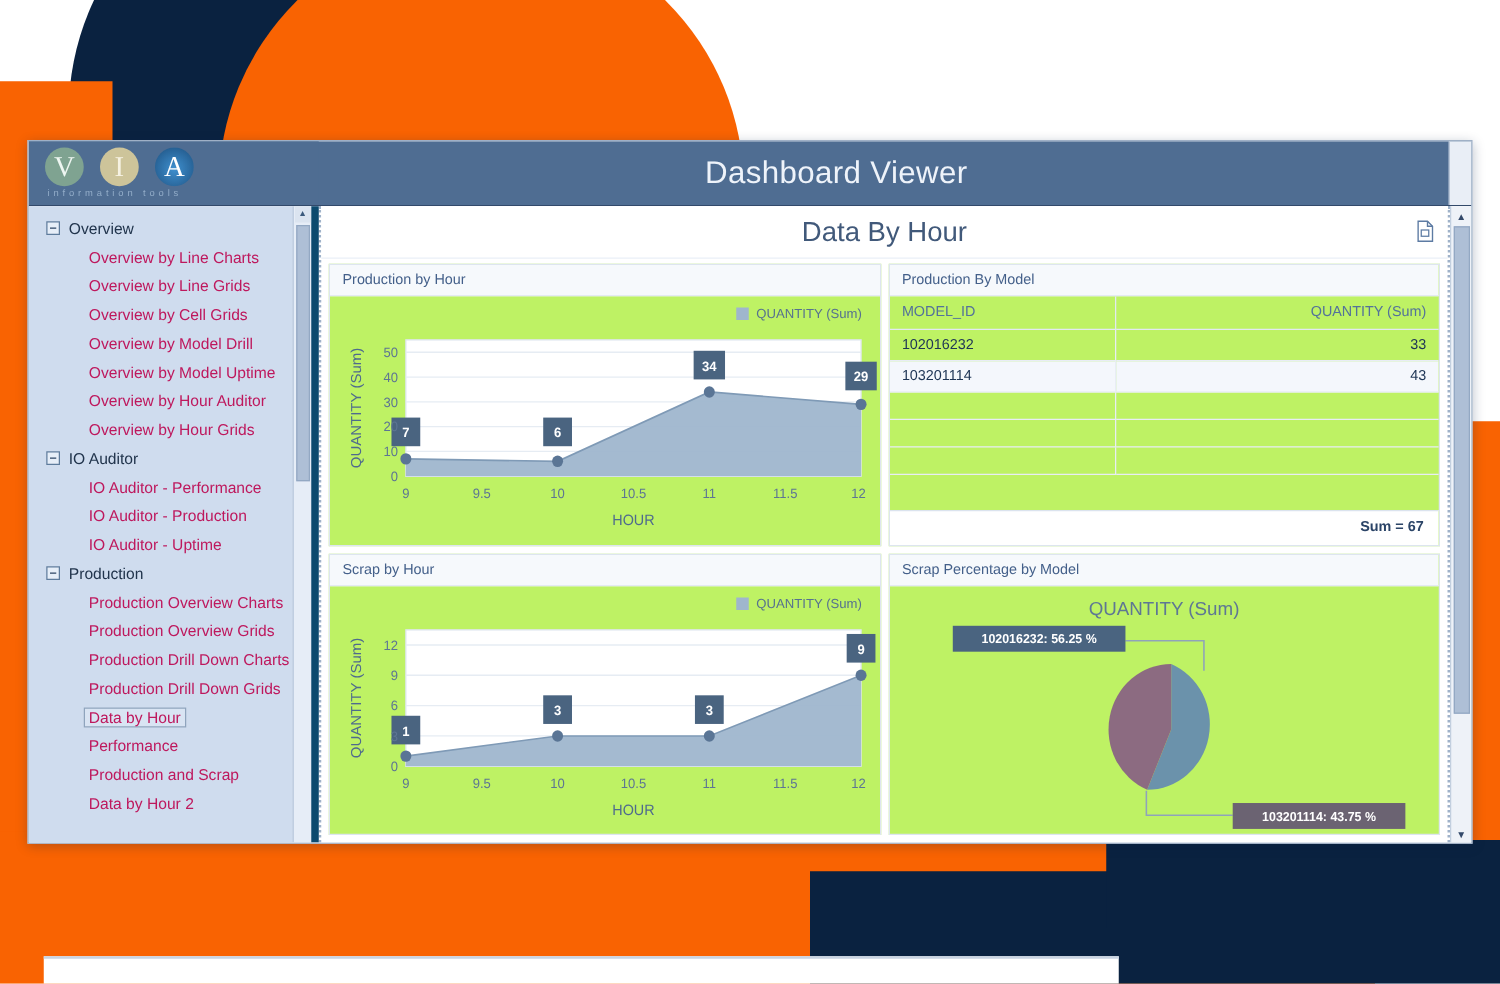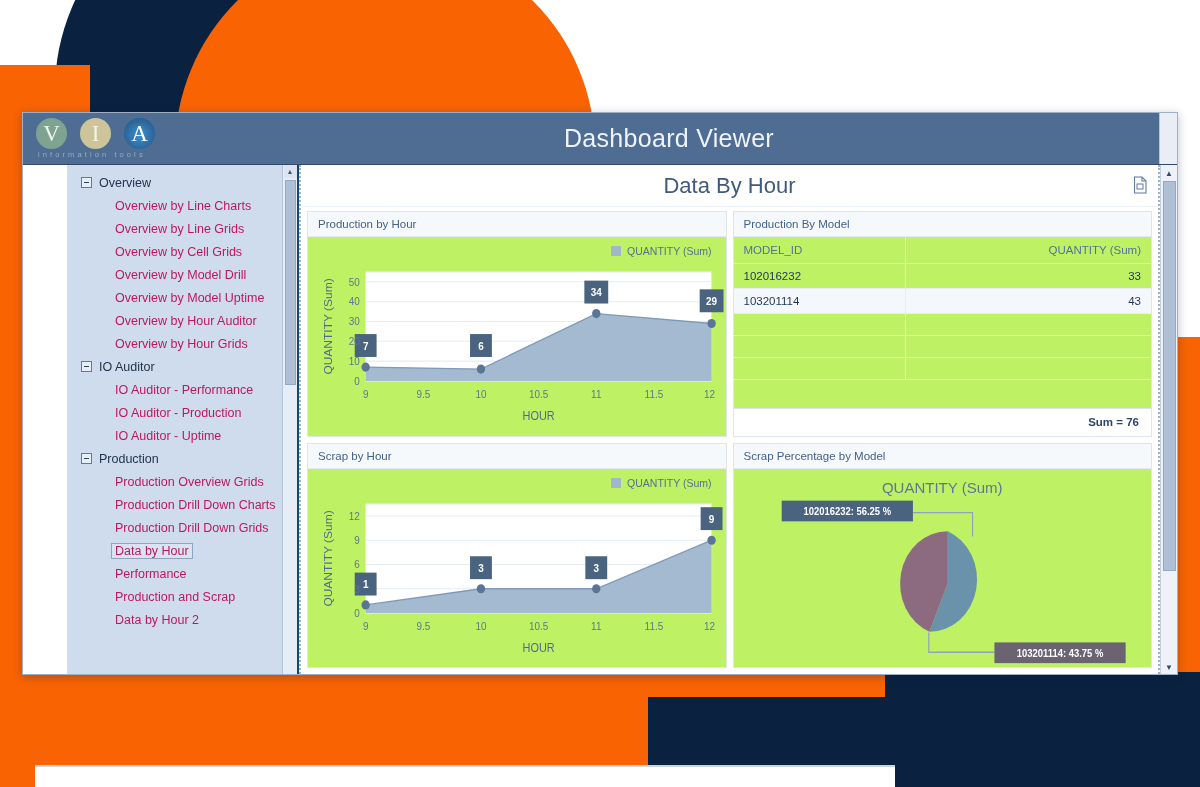--- a/index.html
+++ b/index.html
@@ -138,22 +138,21 @@
     background: #ffffff;
   }
 
   
   #sidebar {
     width: 232px; flex: 0 0 232px;
     background: #cfdcee;
     position: relative;
     display: flex;
     overflow: hidden;
-    border-right: 2px solid #0c4a6e;
-    margin-left: 44px;
+    border-right: 6px solid #0c4a6e;
   }
   #tree {
     flex: 1;
     padding: 6px 0 0 0;
     overflow: hidden;
   }
   .tree-group {
     display: flex;
     align-items: center;
     height: 23px;
@@ -450,20 +449,23 @@
               <span class="leaf-text">IO Auditor - Production</span>
             </div>
           <div class="tree-leaf">
               <span class="leaf-text">IO Auditor - Uptime</span>
             </div>
 
           <div class="tree-group">
             <span class="tree-toggle"></span>
             <span>Production</span>
           </div>
+          <div class="tree-leaf">
+              <span class="leaf-text">Production Overview Charts</span>
+            </div>
           <div class="tree-leaf">
               <span class="leaf-text">Production Overview Grids</span>
             </div>
           <div class="tree-leaf">
               <span class="leaf-text">Production Drill Down Charts</span>
             </div>
           <div class="tree-leaf">
               <span class="leaf-text">Production Drill Down Grids</span>
             </div>
           <div class="tree-leaf selected">
@@ -582,21 +584,21 @@
                     <tr>
                       <td class="blank"></td>
                       <td class="blank num"></td>
                     </tr>
                     <tr>
                       <td class="blank"></td>
                       <td class="blank num"></td>
                     </tr>
                   </tbody>
                 </table>
-                <div id="grid-footer">Sum = 76</div>
+                <div id="grid-footer">Sum = 67</div>
               </div>
             </div>
 
             <div class="panel">
               <div class="panel-header">Scrap by Hour</div>
               <div class="panel-body">
                 <div class="chart-legend">
                   <span class="legend-swatch"></span>
                   <span>QUANTITY (Sum)</span>
                 </div>

